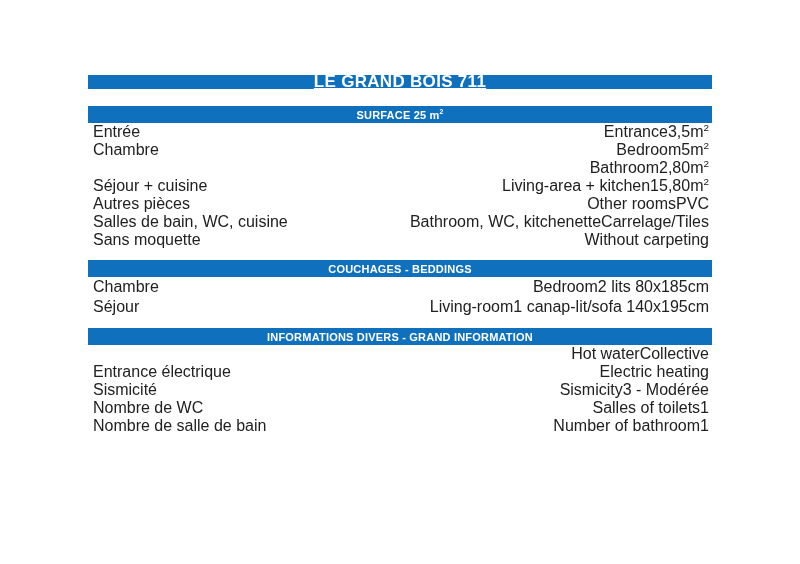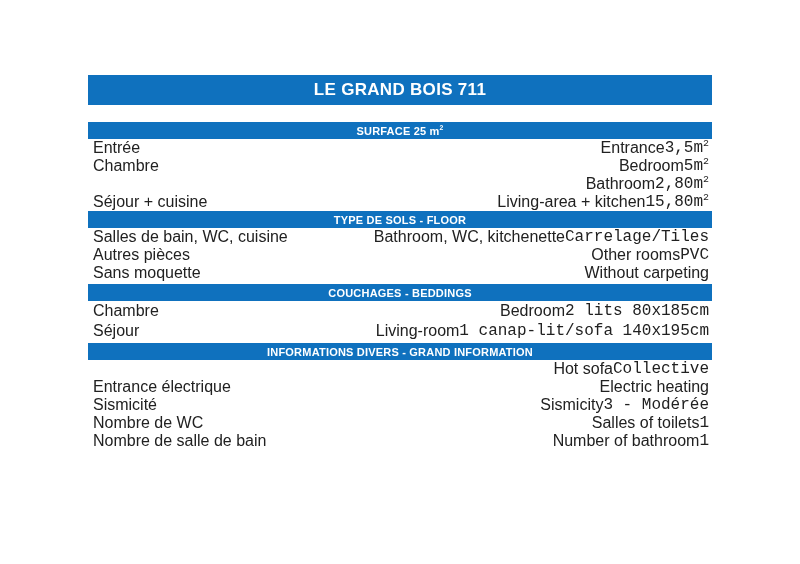--- a/index.html
+++ b/index.html
@@ -11,56 +11,57 @@
     font-family: "Liberation Sans", sans-serif;
     overflow: hidden;
   }
   .doc {
     position: absolute;
     left: 88px;
     top: 75px;
     width: 624px;
   }
   .title-bar {
-    height: 30px;
+    height: 14px;
     background: var(--primary, #0F71BE);
     color: var(--on-primary, #ffffff);
     display: flex;
     align-items: center;
     justify-content: center;
     font-weight: bold;
     font-size: 17px;
     letter-spacing: 0.3px;
     margin-bottom: 17px;
+    text-decoration: underline;
   }
   .section-header {
     height: 17px;
     background: var(--primary, #0F71BE);
     color: var(--on-primary, #ffffff);
     display: flex;
     align-items: center;
     justify-content: center;
     font-weight: bold;
     font-size: 11px;
     letter-spacing: 0.2px;
   }
-  .section--gap { margin-top: 2px; }
+  .section--gap { margin-top: 11px; }
   .row {
     display: flex;
     align-items: center;
     height: 18px;
     font-size: 16px;
     color: var(--text, #212121);
     padding: 0 3px 0 5px;
   }
   .section--tall .row { height: 20px; }
   .cell { white-space: nowrap; }
   .cell-fr { width: 207px; flex-shrink: 0; }
   .cell-en { flex: 1; text-align: right; }
-  .cell-val { text-align: right; font-family: Liberation Mono, monospace; }
+  .cell-val { text-align: right; }
   sup {
     font-size: 0.62em;
     line-height: 0;
     vertical-align: super;
   }
 </style>
 </head>
 <body>
 
 <div class="page">
@@ -87,32 +88,29 @@
             <span class="cell cell-en">Bathroom</span>
             <span class="cell cell-val">2,80m<sup>2</sup></span>
           </div>
           <div class="row">
             <span class="cell cell-fr">Séjour + cuisine</span>
             <span class="cell cell-en">Living-area + kitchen</span>
             <span class="cell cell-val">15,80m<sup>2</sup></span>
           </div>
         </div>
         <div class="section">
-          <div class="section-header">
-            <span>TYPE DE SOLS - FLOOR</span>
+          <div class="row">
+            <span class="cell cell-fr">Autres pièces</span>
+            <span class="cell cell-en">Other rooms</span>
+            <span class="cell cell-val">PVC</span>
           </div>
           <div class="row">
             <span class="cell cell-fr">Salles de bain, WC, cuisine</span>
             <span class="cell cell-en">Bathroom, WC, kitchenette</span>
             <span class="cell cell-val">Carrelage/Tiles</span>
-          </div>
-          <div class="row">
-            <span class="cell cell-fr">Autres pièces</span>
-            <span class="cell cell-en">Other rooms</span>
-            <span class="cell cell-val">PVC</span>
           </div>
           <div class="row">
             <span class="cell cell-fr">Sans moquette</span>
             <span class="cell cell-en">Without carpeting</span>
             <span class="cell cell-val"></span>
           </div>
         </div>
         <div class="section section--tall section--gap">
           <div class="section-header">
             <span>COUCHAGES - BEDDINGS</span>
@@ -126,21 +124,21 @@
             <span class="cell cell-fr">Séjour</span>
             <span class="cell cell-en">Living-room</span>
             <span class="cell cell-val">1 canap-lit/sofa 140x195cm</span>
           </div>
         </div>
         <div class="section section--gap">
           <div class="section-header">
             <span>INFORMATIONS DIVERS - GRAND INFORMATION</span>
           </div>
           <div class="row">
-            <span class="cell cell-en">Hot sofa</span>
+            <span class="cell cell-en">Hot water</span>
             <span class="cell cell-val">Collective</span>
           </div>
           <div class="row">
             <span class="cell cell-fr">Entrance électrique</span>
             <span class="cell cell-en">Electric heating</span>
             <span class="cell cell-val"></span>
           </div>
           <div class="row">
             <span class="cell cell-fr">Sismicité</span>
             <span class="cell cell-en">Sismicity</span>

